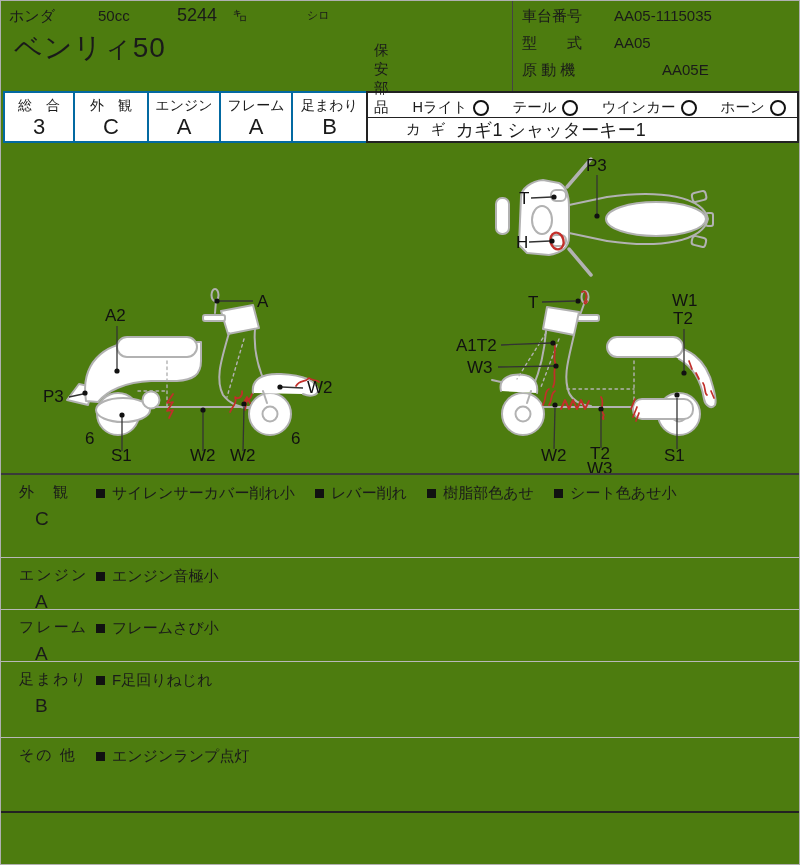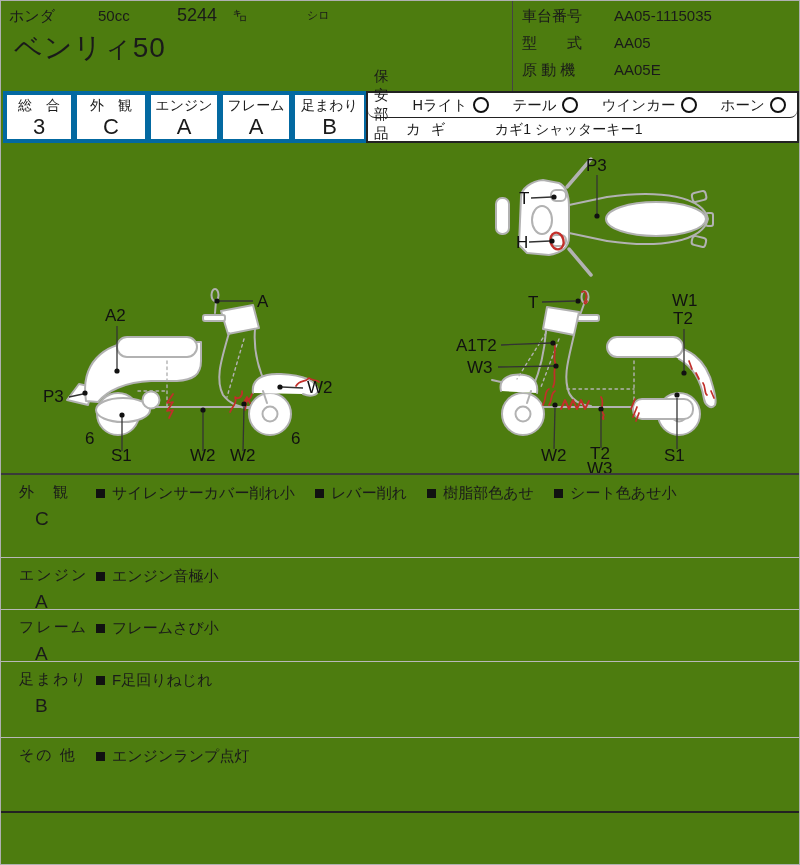--- a/index.html
+++ b/index.html
@@ -11,31 +11,31 @@
   .maker{left:8px;top:6px;font-size:15px;}
   .disp{left:97px;top:6px;font-size:15px;}
   .mileage{left:176px;top:4px;font-size:18px;}
   .mileage-unit{left:232px;top:7px;font-size:14px;}
   .color{left:306px;top:7px;font-size:11px;}
   .model-name{left:6px;top:28px;font-size:28px;letter-spacing:1px;margin-left:7px;}
   .vdiv{left:511px;top:0;width:0;height:90px;border-left:1.5px solid #444;}
   .hrow{left:521px;font-size:15px;display:flex;}
   .hrow .hlabel{width:92px;display:inline-block;}
   
-  .gcell{top:90px;height:52px;border:4px solid #0369a1;box-sizing:border-box;
-         display:flex;flex-direction:column;align-items:center;justify-content:flex-end;background:#fff;}
+  .gcell{top:90px;height:52px;border:2px solid #0369a1;box-sizing:border-box;
+         display:flex;flex-direction:column;align-items:center;justify-content:center;background:#fff;}
   .glabel{font-size:14px;margin-top:2px;white-space:nowrap;}
   .gvalue{font-size:22px;line-height:24px;}
   .safety{left:365px;top:90px;width:433px;height:52px;border:2px solid #222;box-sizing:border-box;background:#fff;}
-  .safety-top{height:25px;border-bottom:1.5px solid #222;display:flex;align-items:center;font-size:14.5px;padding-left:6px;box-sizing:border-box;border-radius:7px;}
+  .safety-top{height:25px;border-bottom:1.5px solid #222;display:flex;align-items:flex-end;font-size:14.5px;padding-left:6px;box-sizing:border-box;}
   .safety-bottom{height:23px;display:flex;align-items:center;font-size:14.5px;padding-left:38px;box-sizing:border-box;}
   .safety-item{display:flex;align-items:center;margin-left:24px;white-space:nowrap;}
   .ok-circle{display:inline-block;width:12px;height:12px;border:2px solid #111;border-radius:50%;margin-left:5px;}
   .key-label{letter-spacing:10px;margin-right:0;}
-  .key-value{font-size:14px;margin-left:39px;}
+  .key-value{font-size:18px;}
   
   .diagram-svg{left:0;top:142px;}
   
   .insp-row{left:0;width:798px;box-sizing:border-box;}
   .row-divider{border-top:1px solid #b8b8b8;}
   .row-divider-dark{border-top:2px solid #3a3a3a;}
   .insp-label{position:absolute;left:18px;top:8px;font-size:15px;letter-spacing:2px;white-space:nowrap;}
   .insp-grade{position:absolute;left:34px;top:33px;font-size:19px;}
   .insp-comments{position:absolute;left:95px;top:9px;font-size:15px;white-space:nowrap;}
   .comment{margin-right:16px;}
@@ -57,21 +57,21 @@
   <div class="abs vdiv"></div>
 
   <div class="abs hrow" style="top:6px;">
     <span class="hlabel">車台番号</span>
     <span>AA05-1115035</span>
   </div>
   <div class="abs hrow" style="top:33px;">
     <span class="hlabel">型　　式</span>
     <span>AA05</span>
   </div>
-  <div class="abs hrow" style="top:60px;">
+  <div class="abs hrow" style="top:60px;gap:48px;">
     <span class="hlabel">原 動 機</span>
     <span>AA05E</span>
   </div>
 
   <div class="abs gcell" style="left:2px;width:72px;">
     <span class="glabel">総　合</span>
     <span class="gvalue">3</span>
   </div>
   <div class="abs gcell" style="left:72px;width:76px;">
     <span class="glabel">外　観</span>

